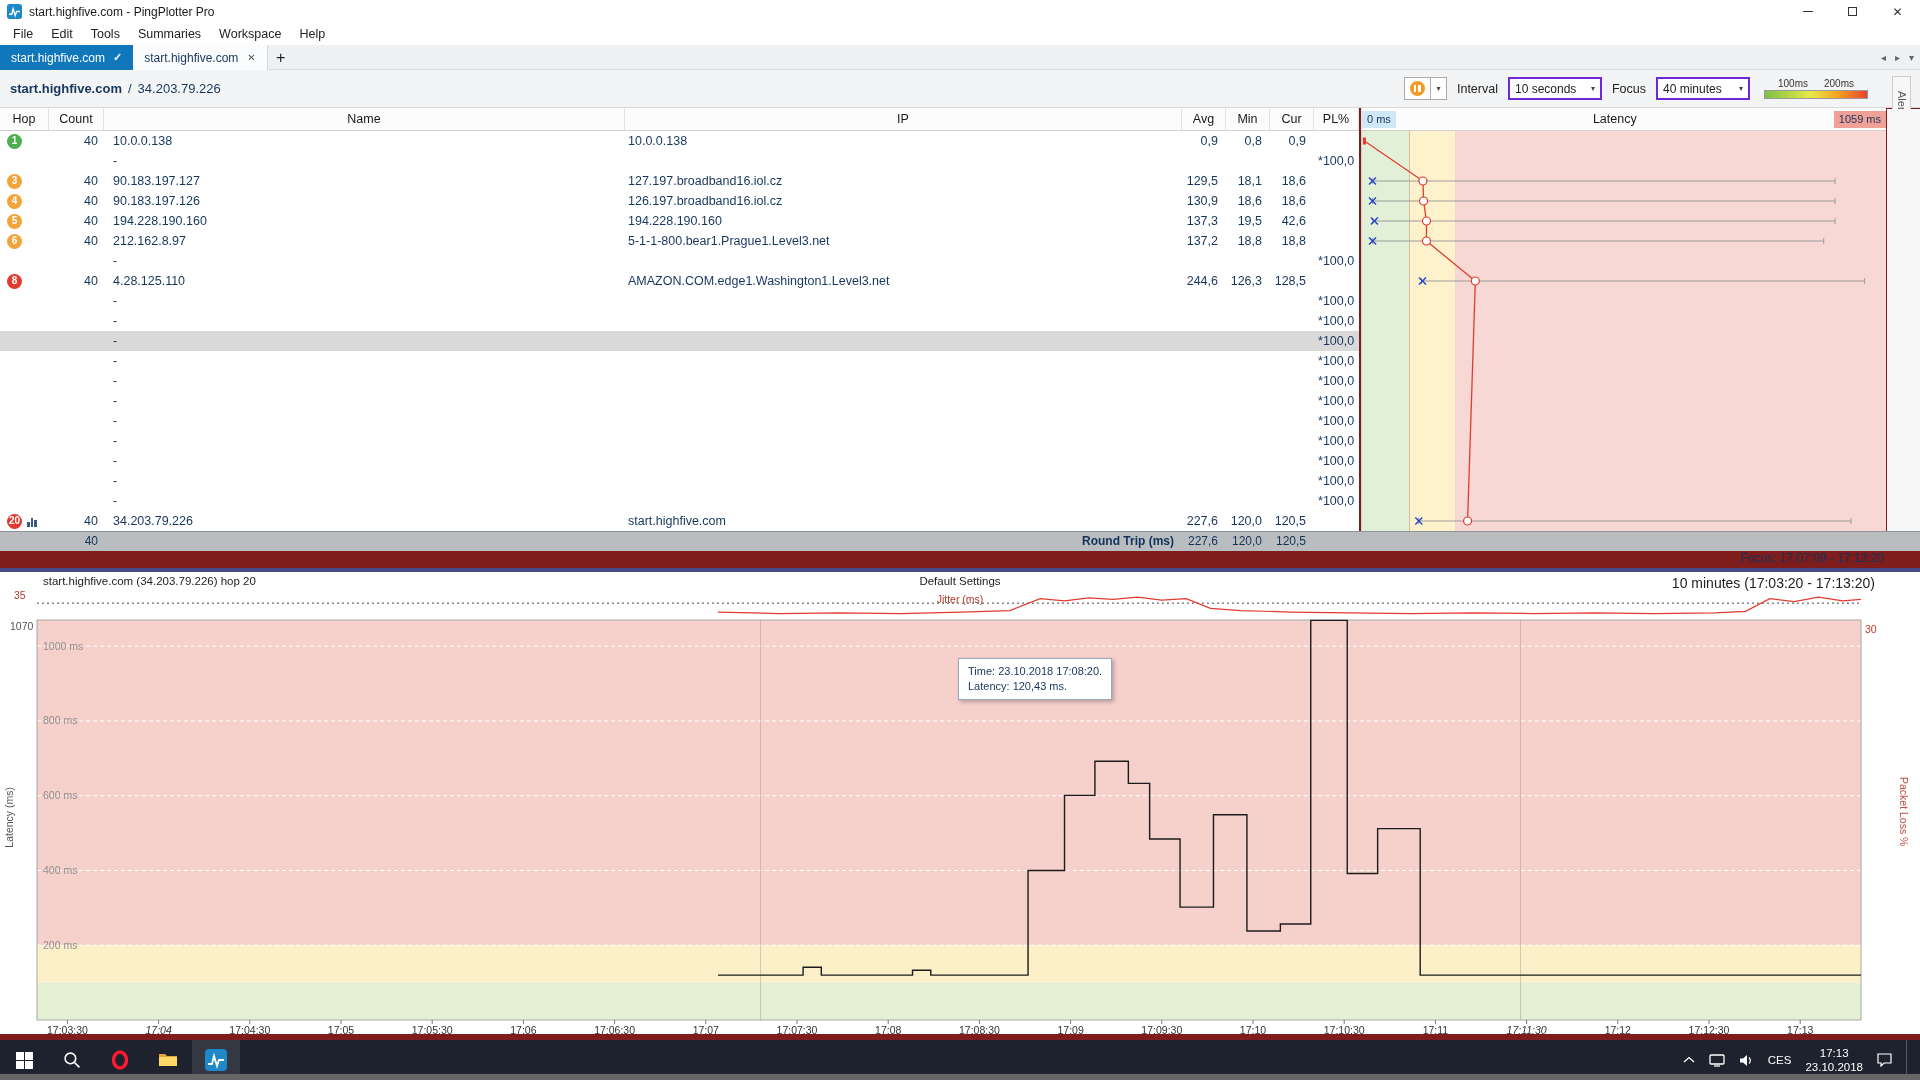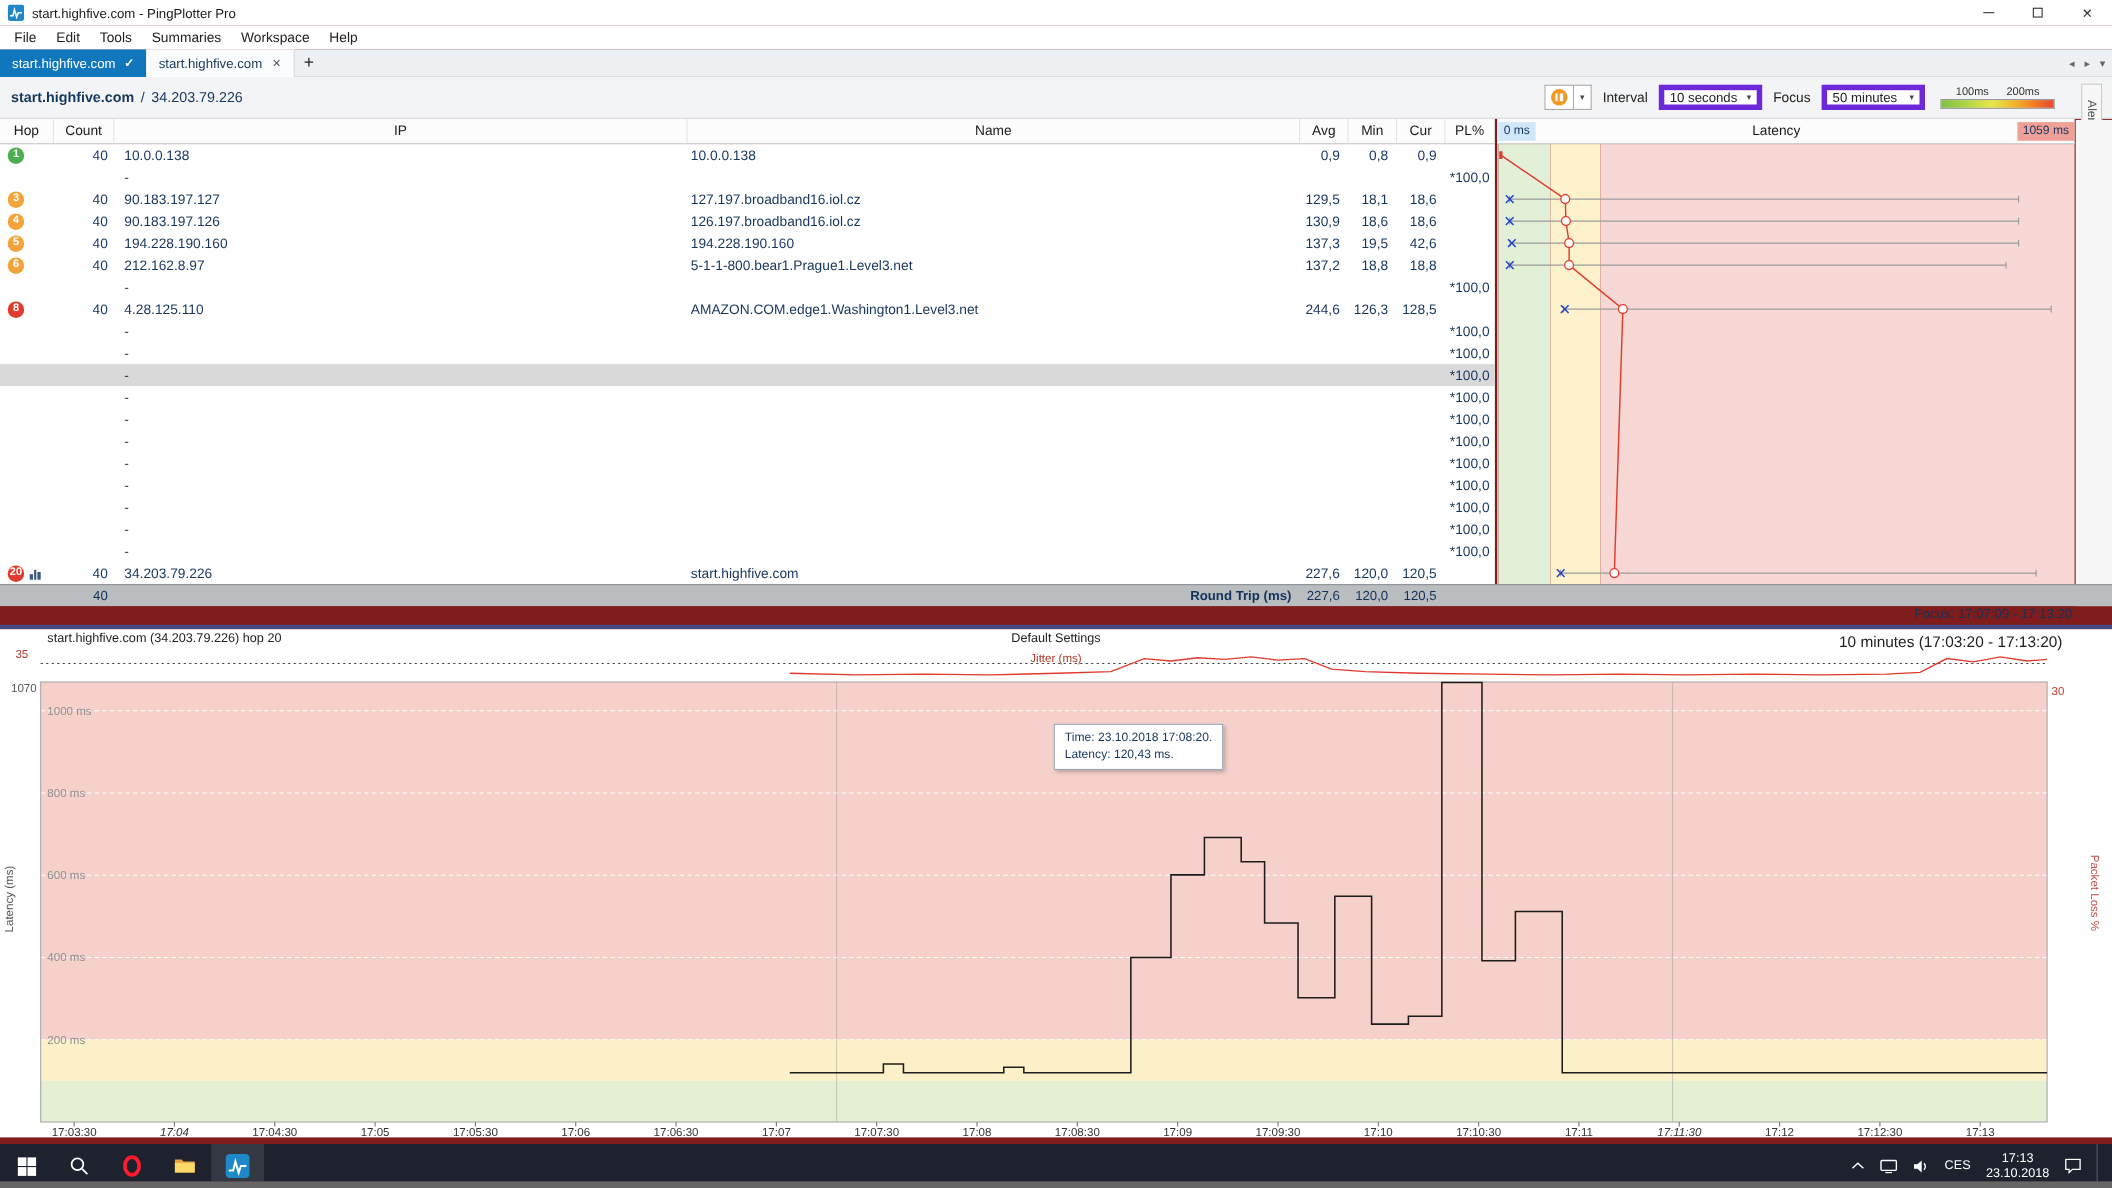--- a/index.html
+++ b/index.html
@@ -34,21 +34,21 @@
 .targetbar{position:absolute;top:70px;left:0;width:1920px;height:38px;background:#f3f4f5;border-bottom:1px solid #d8d8d8;display:flex;align-items:center;justify-content:space-between;padding:0 52px 0 10px}
 .target-info{font-size:13px;color:#17365d;display:flex;gap:6px;align-items:center}
 .target-name{font-weight:bold}
 .controls{display:flex;align-items:center;gap:10px}
 .pause-wrap{display:flex}
 .pause-btn{width:27px;height:23px;background:#fff;border:1px solid #ababab;display:flex;align-items:center;justify-content:center}
 .pause-circle{width:15px;height:15px;border-radius:50%;background:#f59a23;display:flex;align-items:center;justify-content:center;gap:2px}
 .pause-circle i{width:2.5px;height:7px;background:#fff;display:block}
 .pause-drop{width:16px;height:23px;background:#fff;border:1px solid #ababab;border-left:none;font-size:8px;color:#444;display:flex;align-items:center;justify-content:center}
 .lbl{font-size:12.5px;color:#222}
-.combo{width:94px;height:23px;background:#fff;border:5px solid #6d28d9;display:flex;align-items:center;justify-content:space-between;padding:0 5px;font-size:12px;color:#222;white-space:nowrap}
+.combo{width:94px;height:23px;background:#fff;border:2px solid #6d28d9;display:flex;align-items:center;justify-content:space-between;padding:0 5px;font-size:12px;color:#222;white-space:nowrap}
 .caret{font-style:normal;font-size:8px;color:#444}
 .legend{width:104px;margin-left:4px}
 .legend-labels{display:flex;justify-content:center;gap:16px;font-size:10px;color:#333;margin-bottom:1px}
 .legend-bar{height:9px;border:1px solid #9a9a9a;background:linear-gradient(to right,#7dc242,#e8e84a 45%,#f5a623 70%,#e8432e)}
 .alerts-tab{position:absolute;top:76px;right:9px;width:19px;height:58px;background:#f7f7f7;border:1px solid #ccc;writing-mode:vertical-lr;display:flex;align-items:center;justify-content:center;font-size:11px;color:#555}
 .right-strip{position:absolute;top:109px;left:1887px;width:33px;height:442px;background:#f7f7f7}
 
 
 .thead,.trow,.tfooter{display:grid;grid-template-columns:49px 55px 521px 557px 44px 44px 44px 45px}
 .thead{position:absolute;top:108px;left:0;width:1359px;height:23px;background:#fcfcfc;border-bottom:1px solid #d0d0d0}
@@ -175,40 +175,40 @@
         </div>
         <div class="pause-drop">▾</div>
       </div>
       <span class="lbl">Interval</span>
       <div class="combo">
         <span>10 seconds</span>
         <i class="caret">▾</i>
       </div>
       <span class="lbl">Focus</span>
       <div class="combo">
-        <span>50 minutes</span>
+        <span>40 minutes</span>
         <i class="caret">▾</i>
       </div>
       <div class="legend">
         <div class="legend-labels">
           <span>100ms</span>
           <span>200ms</span>
         </div>
         <div class="legend-bar"></div>
       </div>
     </div>
   </div>
   <div class="alerts-tab">Alerts</div>
   <div class="right-strip"></div>
 
   <div class="thead">
     <div class="hcell">Hop</div>
     <div class="hcell">Count</div>
+    <div class="hcell">Name</div>
     <div class="hcell">IP</div>
-    <div class="hcell">Name</div>
     <div class="hcell">Avg</div>
     <div class="hcell">Min</div>
     <div class="hcell">Cur</div>
     <div class="hcell">PL%</div>
   </div>
   <div class="graph-header">
     <span class="chip min">0 ms</span>
     <span class="glabel">Latency</span>
     <span class="chip max">1059 ms</span>
   </div>

